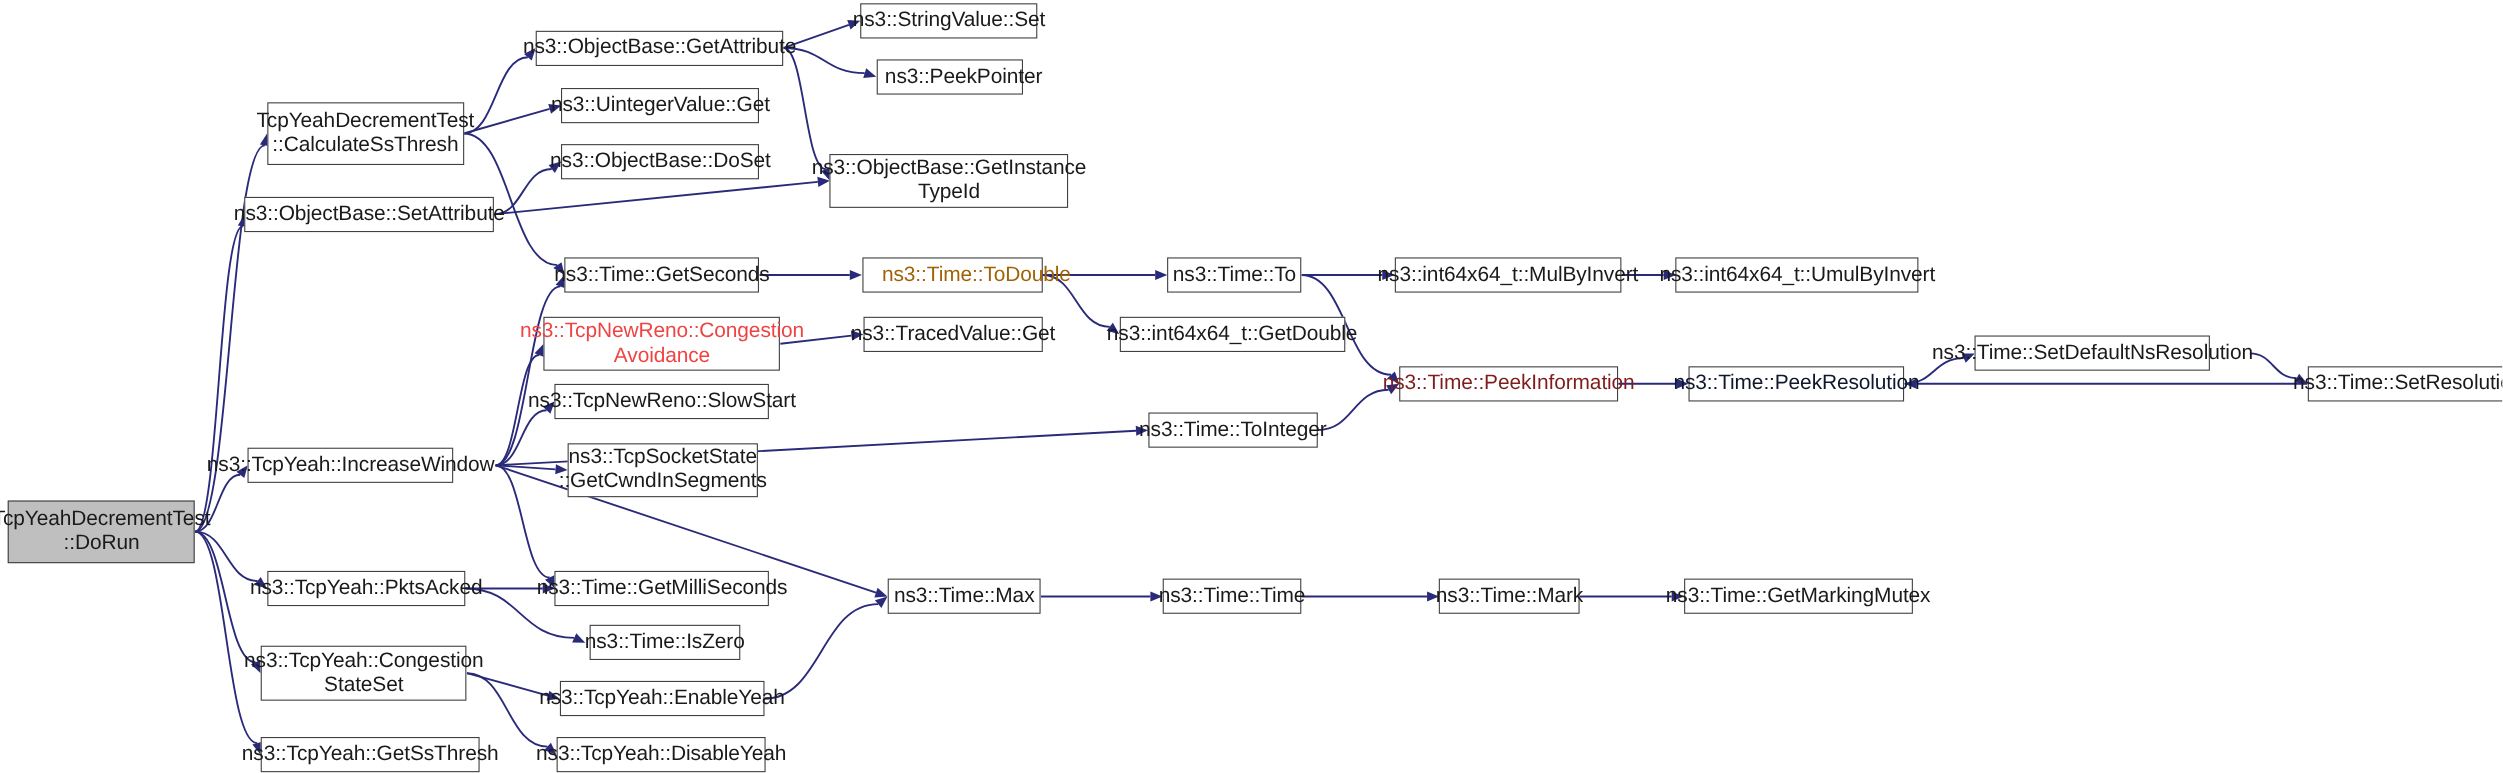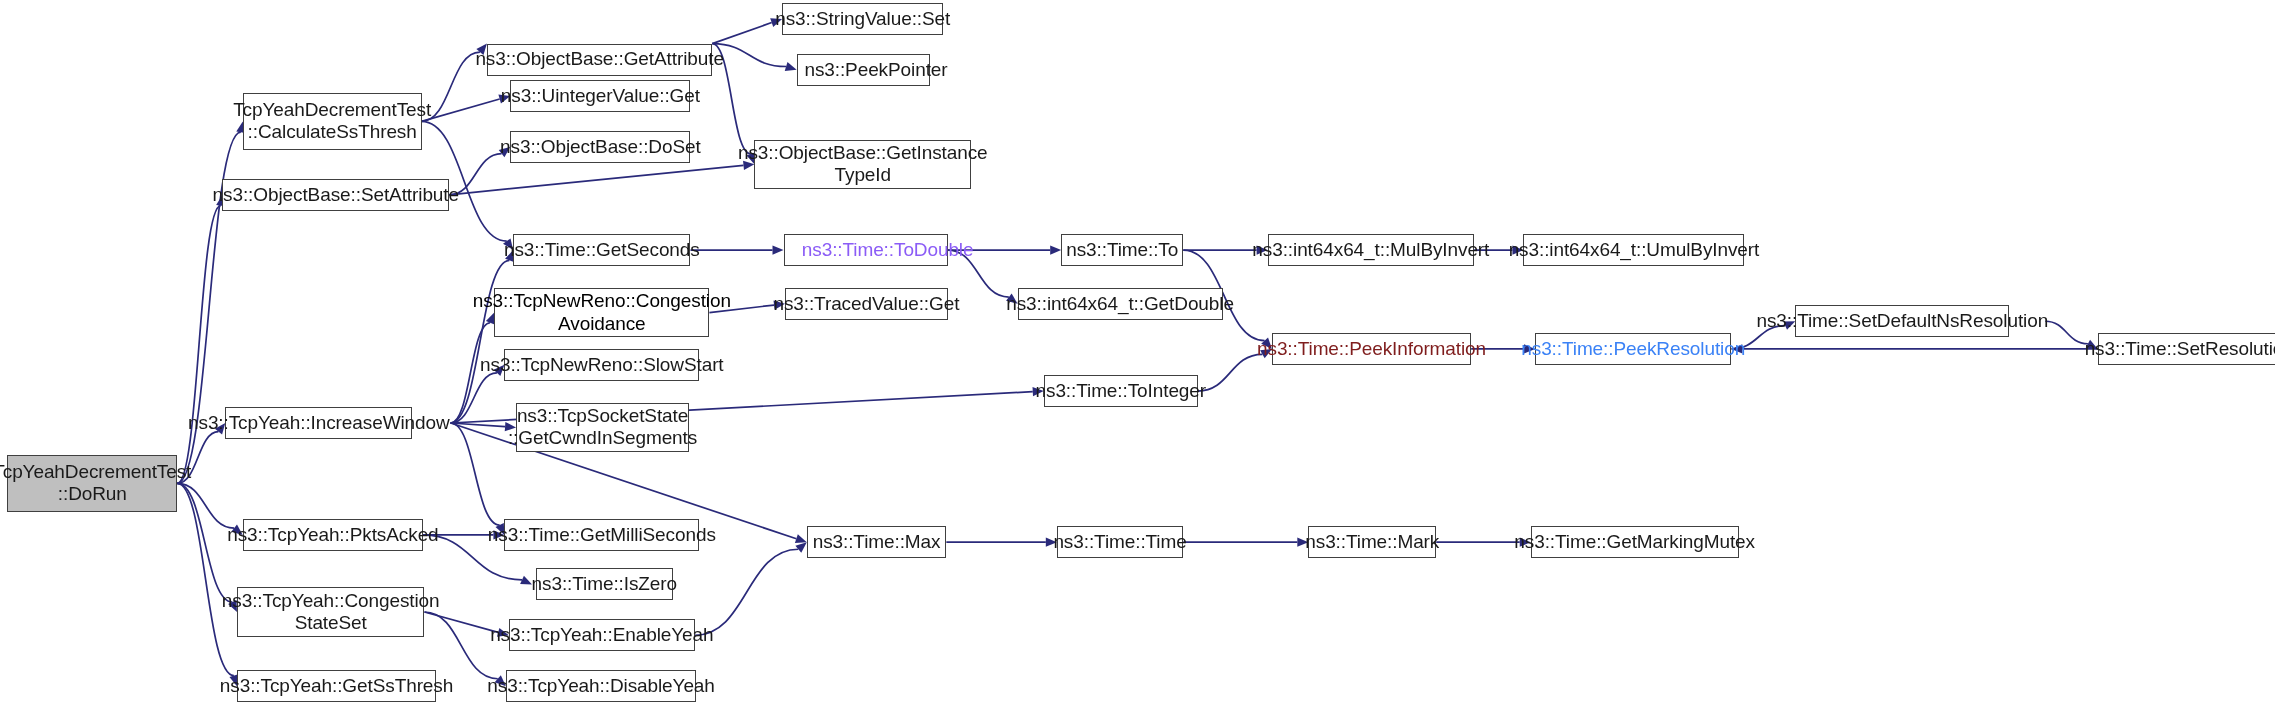--- a/index.html
+++ b/index.html
@@ -219,51 +219,51 @@
         <path d="M 1436.2300319488818 542.220447284345 L 1519.7188498402554 542.220447284345" stroke="#2a2a7a" stroke-width="1.7" fill="none"></path>
         <polygon points="1530.7188498402554,542.220447284345 1519.7188498402554,546.820447284345 1519.7188498402554,537.620447284345" fill="#2a2a7a"></polygon>
       </g>
     </svg>
   <div id="node-layer">
       <div class="node current" style="left: 7.26837px; top: 455px; width: 170.08px; height: 56.6933px; background: rgb(191, 191, 191); border-color: rgb(64, 64, 64); color: rgb(26, 26, 26);"><span class="node-label">TcpYeahDecrementTest
 ::DoRun</span></div>
       <div class="node" style="left: 242.764px; top: 93.0351px; width: 178.802px; height: 56.6933px; background: rgb(255, 255, 255); border-color: rgb(64, 64, 64); color: rgb(26, 26, 26);"><span class="node-label">TcpYeahDecrementTest
 ::CalculateSsThresh</span></div>
       <div class="node" style="left: 222.412px; top: 178.802px; width: 226.773px; height: 31.9808px; background: rgb(255, 255, 255); border-color: rgb(64, 64, 64); color: rgb(26, 26, 26);"><span class="node-label">ns3::ObjectBase::SetAttribute</span></div>
-      <div class="node" style="left: 486.981px; top: 27.6198px; width: 225.319px; height: 31.9808px; background: rgb(255, 255, 255); border-color: rgb(64, 64, 64); color: rgb(26, 26, 26); margin-top: 16px;"><span class="node-label">ns3::ObjectBase::GetAttribute</span></div>
+      <div class="node" style="left: 486.981px; top: 27.6198px; width: 225.319px; height: 31.9808px; background: rgb(255, 255, 255); border-color: rgb(64, 64, 64); color: rgb(26, 26, 26);"><span class="node-label">ns3::ObjectBase::GetAttribute</span></div>
       <div class="node" style="left: 510.24px; top: 79.9521px; width: 180.256px; height: 31.9808px; background: rgb(255, 255, 255); border-color: rgb(64, 64, 64); color: rgb(26, 26, 26);"><span class="node-label">ns3::UintegerValue::Get</span></div>
       <div class="node" style="left: 510.24px; top: 130.831px; width: 180.256px; height: 31.9808px; background: rgb(255, 255, 255); border-color: rgb(64, 64, 64); color: rgb(26, 26, 26);"><span class="node-label">ns3::ObjectBase::DoSet</span></div>
       <div class="node" style="left: 782.077px; top: 2.90735px; width: 161.358px; height: 31.9808px; background: rgb(255, 255, 255); border-color: rgb(64, 64, 64); color: rgb(26, 26, 26);"><span class="node-label">ns3::StringValue::Set</span></div>
       <div class="node" style="left: 796.613px; top: 53.7859px; width: 133.738px; height: 31.9808px; background: rgb(255, 255, 255); border-color: rgb(64, 64, 64); color: rgb(26, 26, 26); padding-left: 25px;"><span class="node-label">ns3::PeekPointer</span></div>
       <div class="node" style="left: 754.457px; top: 139.553px; width: 216.597px; height: 49.4249px; background: rgb(255, 255, 255); border-color: rgb(64, 64, 64); color: rgb(26, 26, 26);"><span class="node-label">ns3::ObjectBase::GetInstance
 TypeId</span></div>
       <div class="node" style="left: 513.147px; top: 234.042px; width: 177.348px; height: 31.9808px; background: rgb(255, 255, 255); border-color: rgb(64, 64, 64); color: rgb(26, 26, 26);"><span class="node-label">ns3::Time::GetSeconds</span></div>
-      <div class="node" style="left: 494.249px; top: 287.827px; width: 215.144px; height: 49.4249px; background: rgb(255, 255, 255); border-color: rgb(64, 64, 64); color: #000000;"><span class="node-label">ns3::TcpNewReno::Congestion
+      <div class="node" style="left: 494.249px; top: 287.827px; width: 215.144px; height: 49.4249px; background: rgb(255, 255, 255); border-color: rgb(64, 64, 64); color: #ef4444;"><span class="node-label">ns3::TcpNewReno::Congestion
 Avoidance</span></div>
       <div class="node" style="left: 504.425px; top: 348.882px; width: 194.792px; height: 31.9808px; background: rgb(255, 255, 255); border-color: rgb(64, 64, 64); color: rgb(26, 26, 26);"><span class="node-label">ns3::TcpNewReno::SlowStart</span></div>
       <div class="node" style="left: 516.054px; top: 402.668px; width: 172.987px; height: 49.4249px; background: rgb(255, 255, 255); border-color: rgb(64, 64, 64); color: rgb(26, 26, 26);"><span class="node-label">ns3::TcpSocketState
 ::GetCwndInSegments</span></div>
       <div class="node" style="left: 225.319px; top: 407.029px; width: 187px; height: 31.9808px; background: rgb(255, 255, 255); border-color: rgb(64, 64, 64); color: rgb(26, 26, 26);"><span class="node-label">ns3::TcpYeah::IncreaseWindow</span></div>
       <div class="node" style="left: 242.764px; top: 518.962px; width: 180.256px; height: 31.9808px; background: rgb(255, 255, 255); border-color: rgb(64, 64, 64); color: rgb(26, 26, 26);"><span class="node-label">ns3::TcpYeah::PktsAcked</span></div>
       <div class="node" style="left: 236.949px; top: 587.284px; width: 187.524px; height: 49.4249px; background: rgb(255, 255, 255); border-color: rgb(64, 64, 64); color: rgb(26, 26, 26);"><span class="node-label">ns3::TcpYeah::Congestion
 StateSet</span></div>
       <div class="node" style="left: 236.949px; top: 670.144px; width: 199.153px; height: 31.9808px; background: rgb(255, 255, 255); border-color: rgb(64, 64, 64); color: rgb(26, 26, 26);"><span class="node-label">ns3::TcpYeah::GetSsThresh</span></div>
       <div class="node" style="left: 504.425px; top: 518.962px; width: 194.792px; height: 31.9808px; background: rgb(255, 255, 255); border-color: rgb(64, 64, 64); color: rgb(26, 26, 26);"><span class="node-label">ns3::Time::GetMilliSeconds</span></div>
       <div class="node" style="left: 536px; top: 568.387px; width: 136.645px; height: 31.9808px; background: rgb(255, 255, 255); border-color: rgb(64, 64, 64); color: rgb(26, 26, 26);"><span class="node-label">ns3::Time::IsZero</span></div>
       <div class="node" style="left: 508.786px; top: 619.265px; width: 186.07px; height: 31.9808px; background: rgb(255, 255, 255); border-color: rgb(64, 64, 64); color: rgb(26, 26, 26);"><span class="node-label">ns3::TcpYeah::EnableYeah</span></div>
       <div class="node" style="left: 505.879px; top: 670.144px; width: 190.431px; height: 32px; background: rgb(255, 255, 255); border-color: rgb(64, 64, 64); color: rgb(26, 26, 26);"><span class="node-label">ns3::TcpYeah::DisableYeah</span></div>
-      <div class="node" style="left: 783.53px; top: 234.042px; width: 164.265px; height: 31.9808px; background: rgb(255, 255, 255); border-color: rgb(64, 64, 64); color: #8b5cf6; padding-left: 44px;"><span class="node-label">ns3::Time::ToDouble</span></div>
+      <div class="node" style="left: 783.53px; top: 234.042px; width: 164.265px; height: 31.9808px; background: rgb(255, 255, 255); border-color: rgb(64, 64, 64); color: #a16207; padding-left: 44px;"><span class="node-label">ns3::Time::ToDouble</span></div>
       <div class="node" style="left: 784.984px; top: 287.827px; width: 162.812px; height: 31.9808px; background: rgb(255, 255, 255); border-color: rgb(64, 64, 64); color: rgb(26, 26, 26);"><span class="node-label">ns3::TracedValue::Get</span></div>
       <div class="node" style="left: 1043.74px; top: 375.048px; width: 154.089px; height: 31.9808px; background: rgb(255, 255, 255); border-color: rgb(64, 64, 64); color: rgb(26, 26, 26);"><span class="node-label">ns3::Time::ToInteger</span></div>
       <div class="node" style="left: 806.789px; top: 526.23px; width: 139.553px; height: 31.9808px; background: rgb(255, 255, 255); border-color: rgb(64, 64, 64); color: rgb(26, 26, 26);"><span class="node-label">ns3::Time::Max</span></div>
       <div class="node" style="left: 1061.18px; top: 234.042px; width: 122.109px; height: 31.9808px; background: rgb(255, 255, 255); border-color: rgb(64, 64, 64); color: rgb(26, 26, 26);"><span class="node-label">ns3::Time::To</span></div>
       <div class="node" style="left: 1017.57px; top: 287.827px; width: 204.968px; height: 31.9808px; background: rgb(255, 255, 255); border-color: rgb(64, 64, 64); color: rgb(26, 26, 26);"><span class="node-label">ns3::int64x64_t::GetDouble</span></div>
       <div class="node" style="left: 1271.96px; top: 332.891px; width: 199.153px; height: 31.9808px; background: rgb(255, 255, 255); border-color: rgb(64, 64, 64); color: #7f1d1d;"><span class="node-label">ns3::Time::PeekInformation</span></div>
       <div class="node" style="left: 1056.82px; top: 526.23px; width: 126.47px; height: 31.9808px; background: rgb(255, 255, 255); border-color: rgb(64, 64, 64); color: rgb(26, 26, 26);"><span class="node-label">ns3::Time::Time</span></div>
       <div class="node" style="left: 1267.6px; top: 234.042px; width: 206.422px; height: 31.9808px; background: rgb(255, 255, 255); border-color: rgb(64, 64, 64); color: rgb(26, 26, 26);"><span class="node-label">ns3::int64x64_t::MulByInvert</span></div>
       <div class="node" style="left: 1523.45px; top: 234.042px; width: 220.958px; height: 31.9808px; background: rgb(255, 255, 255); border-color: rgb(64, 64, 64); color: rgb(26, 26, 26);"><span class="node-label">ns3::int64x64_t::UmulByInvert</span></div>
-      <div class="node" style="left: 1535.08px; top: 332.891px; width: 196.246px; height: 31.9808px; background: rgb(255, 255, 255); border-color: rgb(64, 64, 64); color: #3b82f6;"><span class="node-label">ns3::Time::PeekResolution</span></div>
+      <div class="node" style="left: 1535.08px; top: 332.891px; width: 196.246px; height: 31.9808px; background: rgb(255, 255, 255); border-color: rgb(64, 64, 64); color: #0f172a;"><span class="node-label">ns3::Time::PeekResolution</span></div>
       <div class="node" style="left: 1795.29px; top: 305.272px; width: 214px; height: 31.9808px; background: rgb(255, 255, 255); border-color: rgb(64, 64, 64); color: rgb(26, 26, 26);"><span class="node-label">ns3::Time::SetDefaultNsResolution</span></div>
       <div class="node" style="left: 2097.65px; top: 332.891px; width: 183.163px; height: 31.9808px; background: rgb(255, 255, 255); border-color: rgb(64, 64, 64); color: rgb(26, 26, 26);"><span class="node-label">ns3::Time::SetResolution</span></div>
       <div class="node" style="left: 1308.31px; top: 526.23px; width: 127.923px; height: 31.9808px; background: rgb(255, 255, 255); border-color: rgb(64, 64, 64); color: rgb(26, 26, 26);"><span class="node-label">ns3::Time::Mark</span></div>
       <div class="node" style="left: 1530.72px; top: 526.23px; width: 207.875px; height: 31.9808px; background: rgb(255, 255, 255); border-color: rgb(64, 64, 64); color: rgb(26, 26, 26);"><span class="node-label">ns3::Time::GetMarkingMutex</span></div>
     </div>
 </div>
 
 </body></html>

